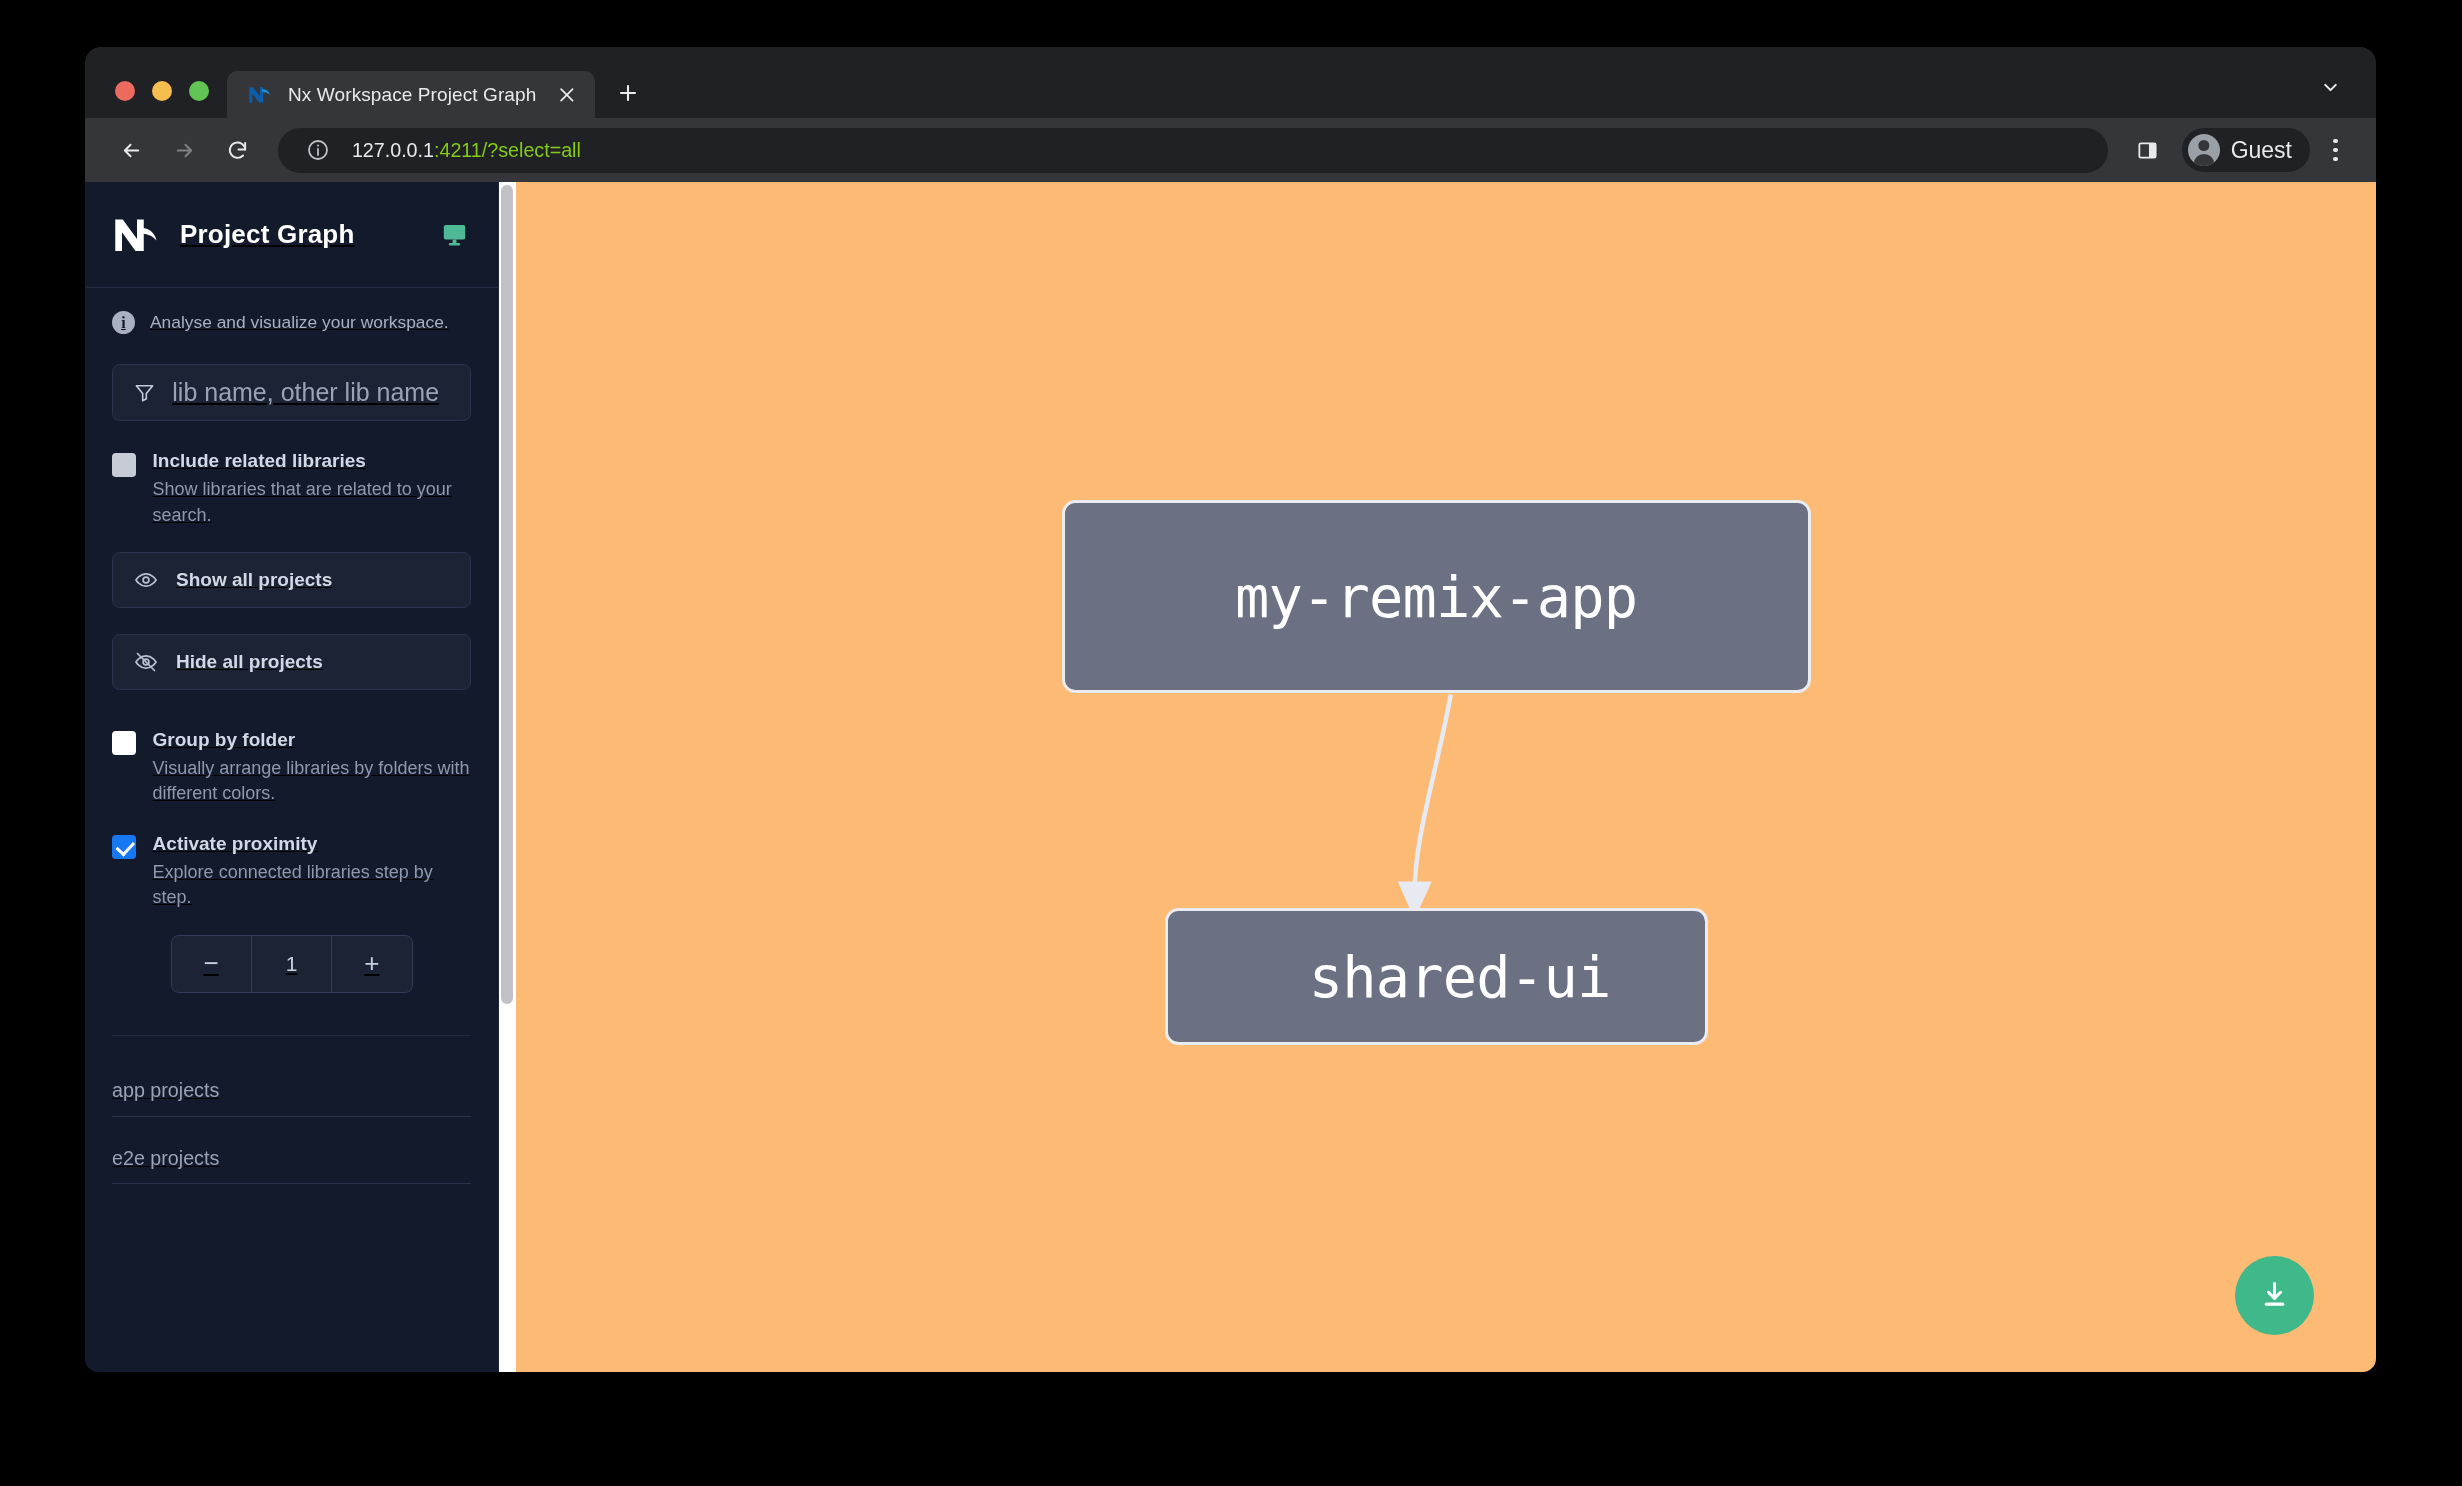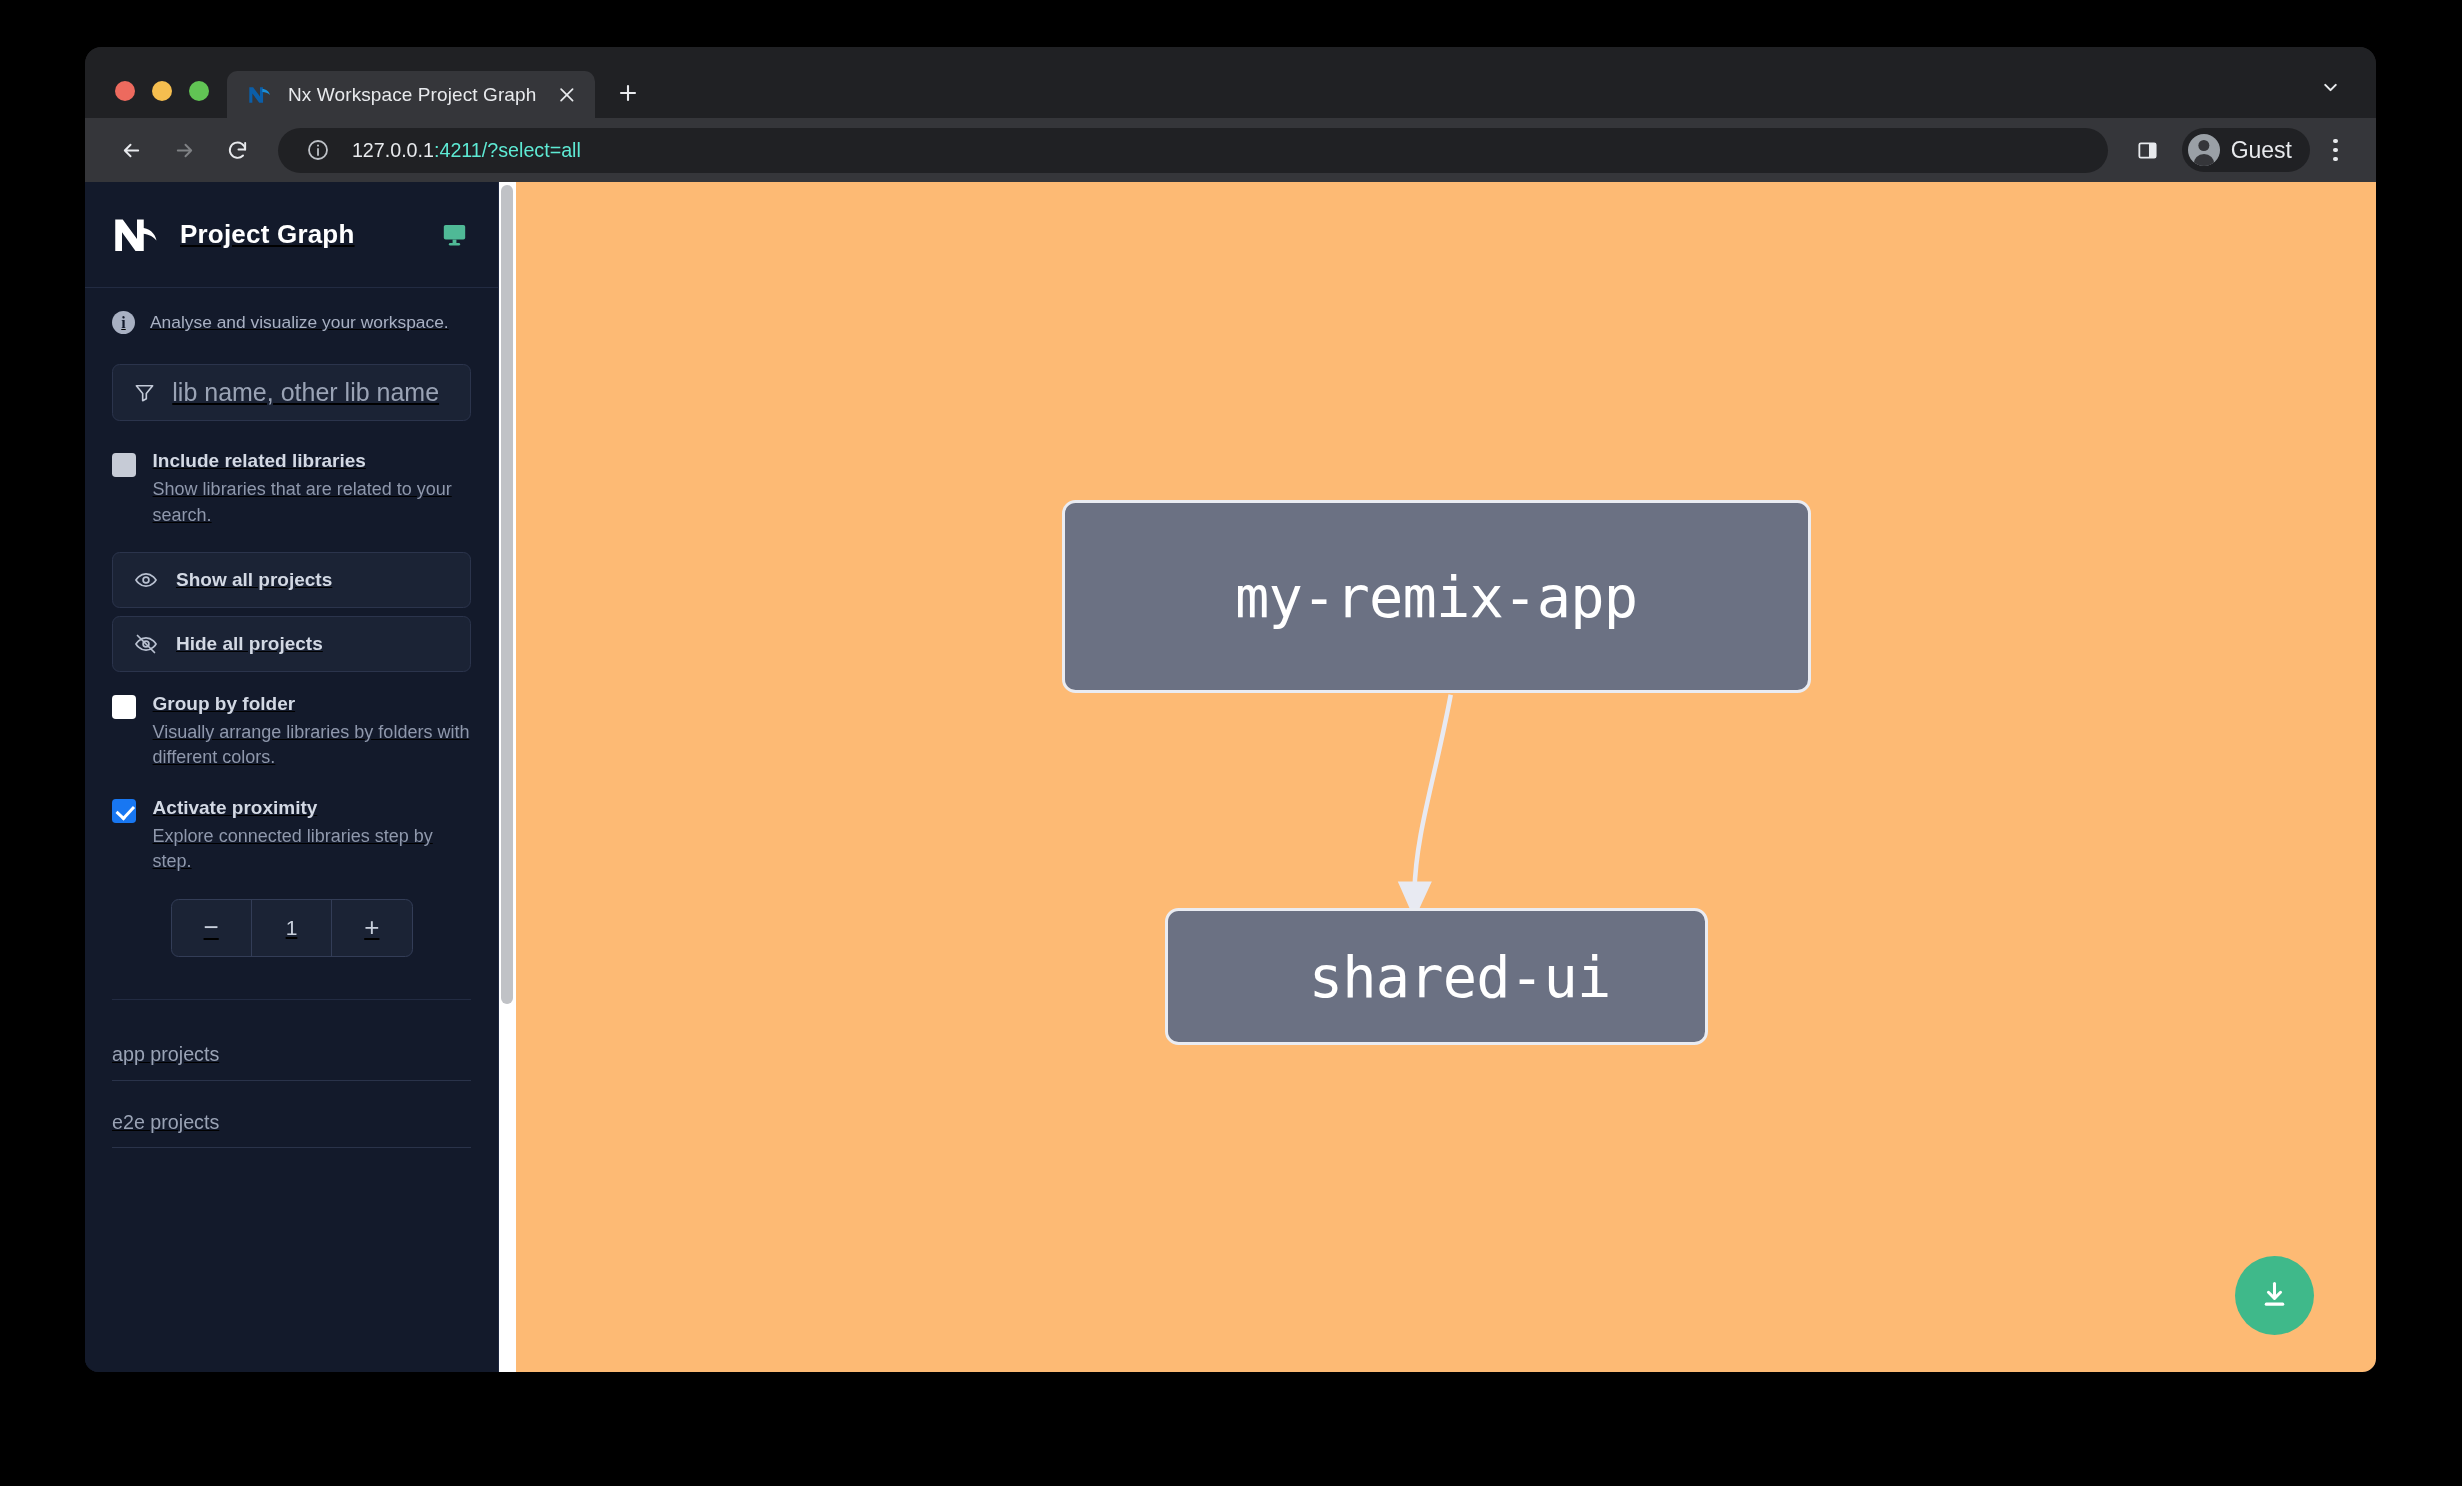--- a/index.html
+++ b/index.html
@@ -72,21 +72,21 @@
     color: #E8EAED; flex: none;
   }
   .navbtn.disabled { color: #7F8184; }
   .omnibox {
     flex: 1; height: 45px; margin: 0 13.6px 0 10.6px;
     background: #202124; border-radius: 23px;
     display: flex; align-items: center; padding: 0 19.7px; gap: 13.6px;
     overflow: hidden;
   }
   .omni-url { font-size: 19.7px; color: #E8EAED; white-space: nowrap; }
-  .omni-url .dim { color: #5eead4; }
+  .omni-url .dim { color: #84cc16; }
   .tb-icon { width: 41px; height: 41px; display: flex; align-items: center; justify-content: center; color: #E8EAED; flex: none; }
   .profile-pill {
     display: flex; align-items: center; gap: 10.6px;
     height: 44px; padding: 0 18px 0 6px; border-radius: 22px;
     background: #202124; margin-left: 7.6px; flex: none;
   }
   .avatar {
     width: 32px; height: 32px; border-radius: 50%;
     background: #9AA0A6; position: relative; overflow: hidden; flex: none;
   }
@@ -168,21 +168,21 @@
   .chk-text { flex: 1; }
   .chk-label { color: #D3D9E4; font-size: 19px; font-weight: bold; line-height: 1.35; }
   .chk-desc { color: #8F98AC; font-size: 18px; line-height: 1.42; margin-top: 3px; }
 
   .btn-row { margin-top: 19.7px; }
   .sb-btn {
     display: flex; align-items: center; gap: 18px;
     width: 100%; height: 56px; padding: 0 21px;
     background: #1B2335; border: 0.8px solid #2B344C; border-radius: 7.6px;
     color: #D3D9E4; font-size: 19px; font-weight: bold;
-    margin-bottom: 8px; cursor: pointer;
+    margin-bottom: 26px; cursor: pointer;
     font-family: "Liberation Sans", sans-serif; text-align: left;
   }
   .sb-btn .bi { width: 24px; height: 24px; color: #B9C1D1; flex: none; }
 
   .spacer-line { height: 0.8px; background: #222B42; margin: 18px 0 0 0; }
 
   .stepper {
     display: flex; align-items: stretch; width: 242px;
     margin: 19.7px auto 0 auto;
     border: 0.8px solid #333D57; border-radius: 7.6px; overflow: hidden;

